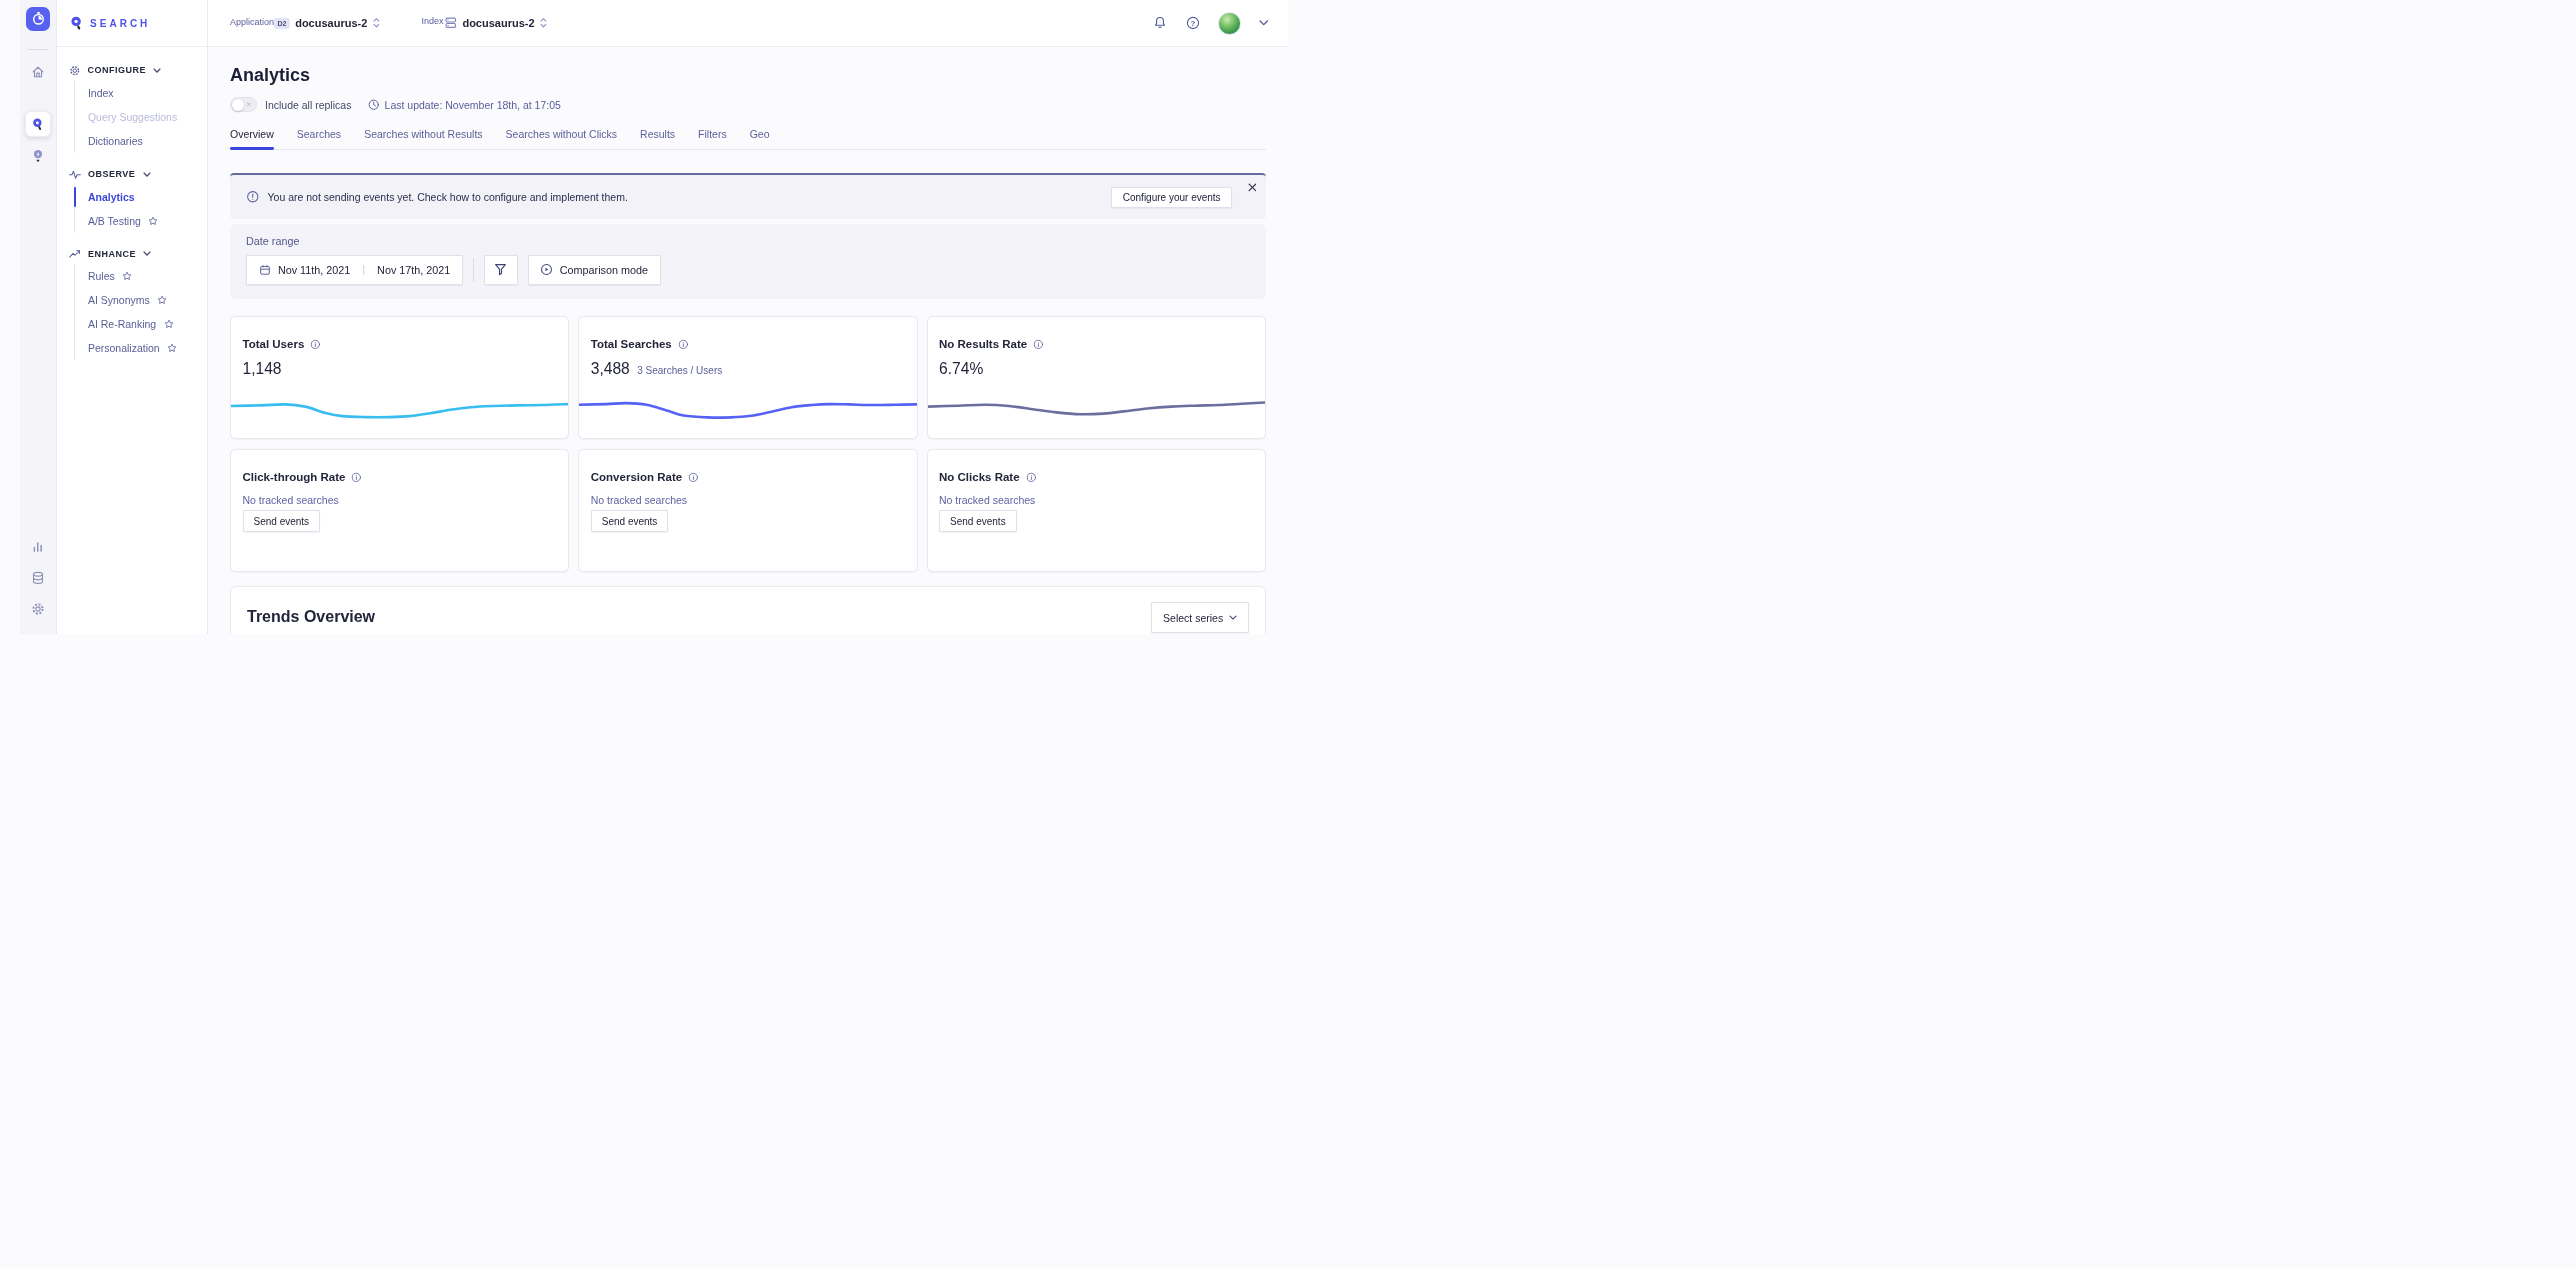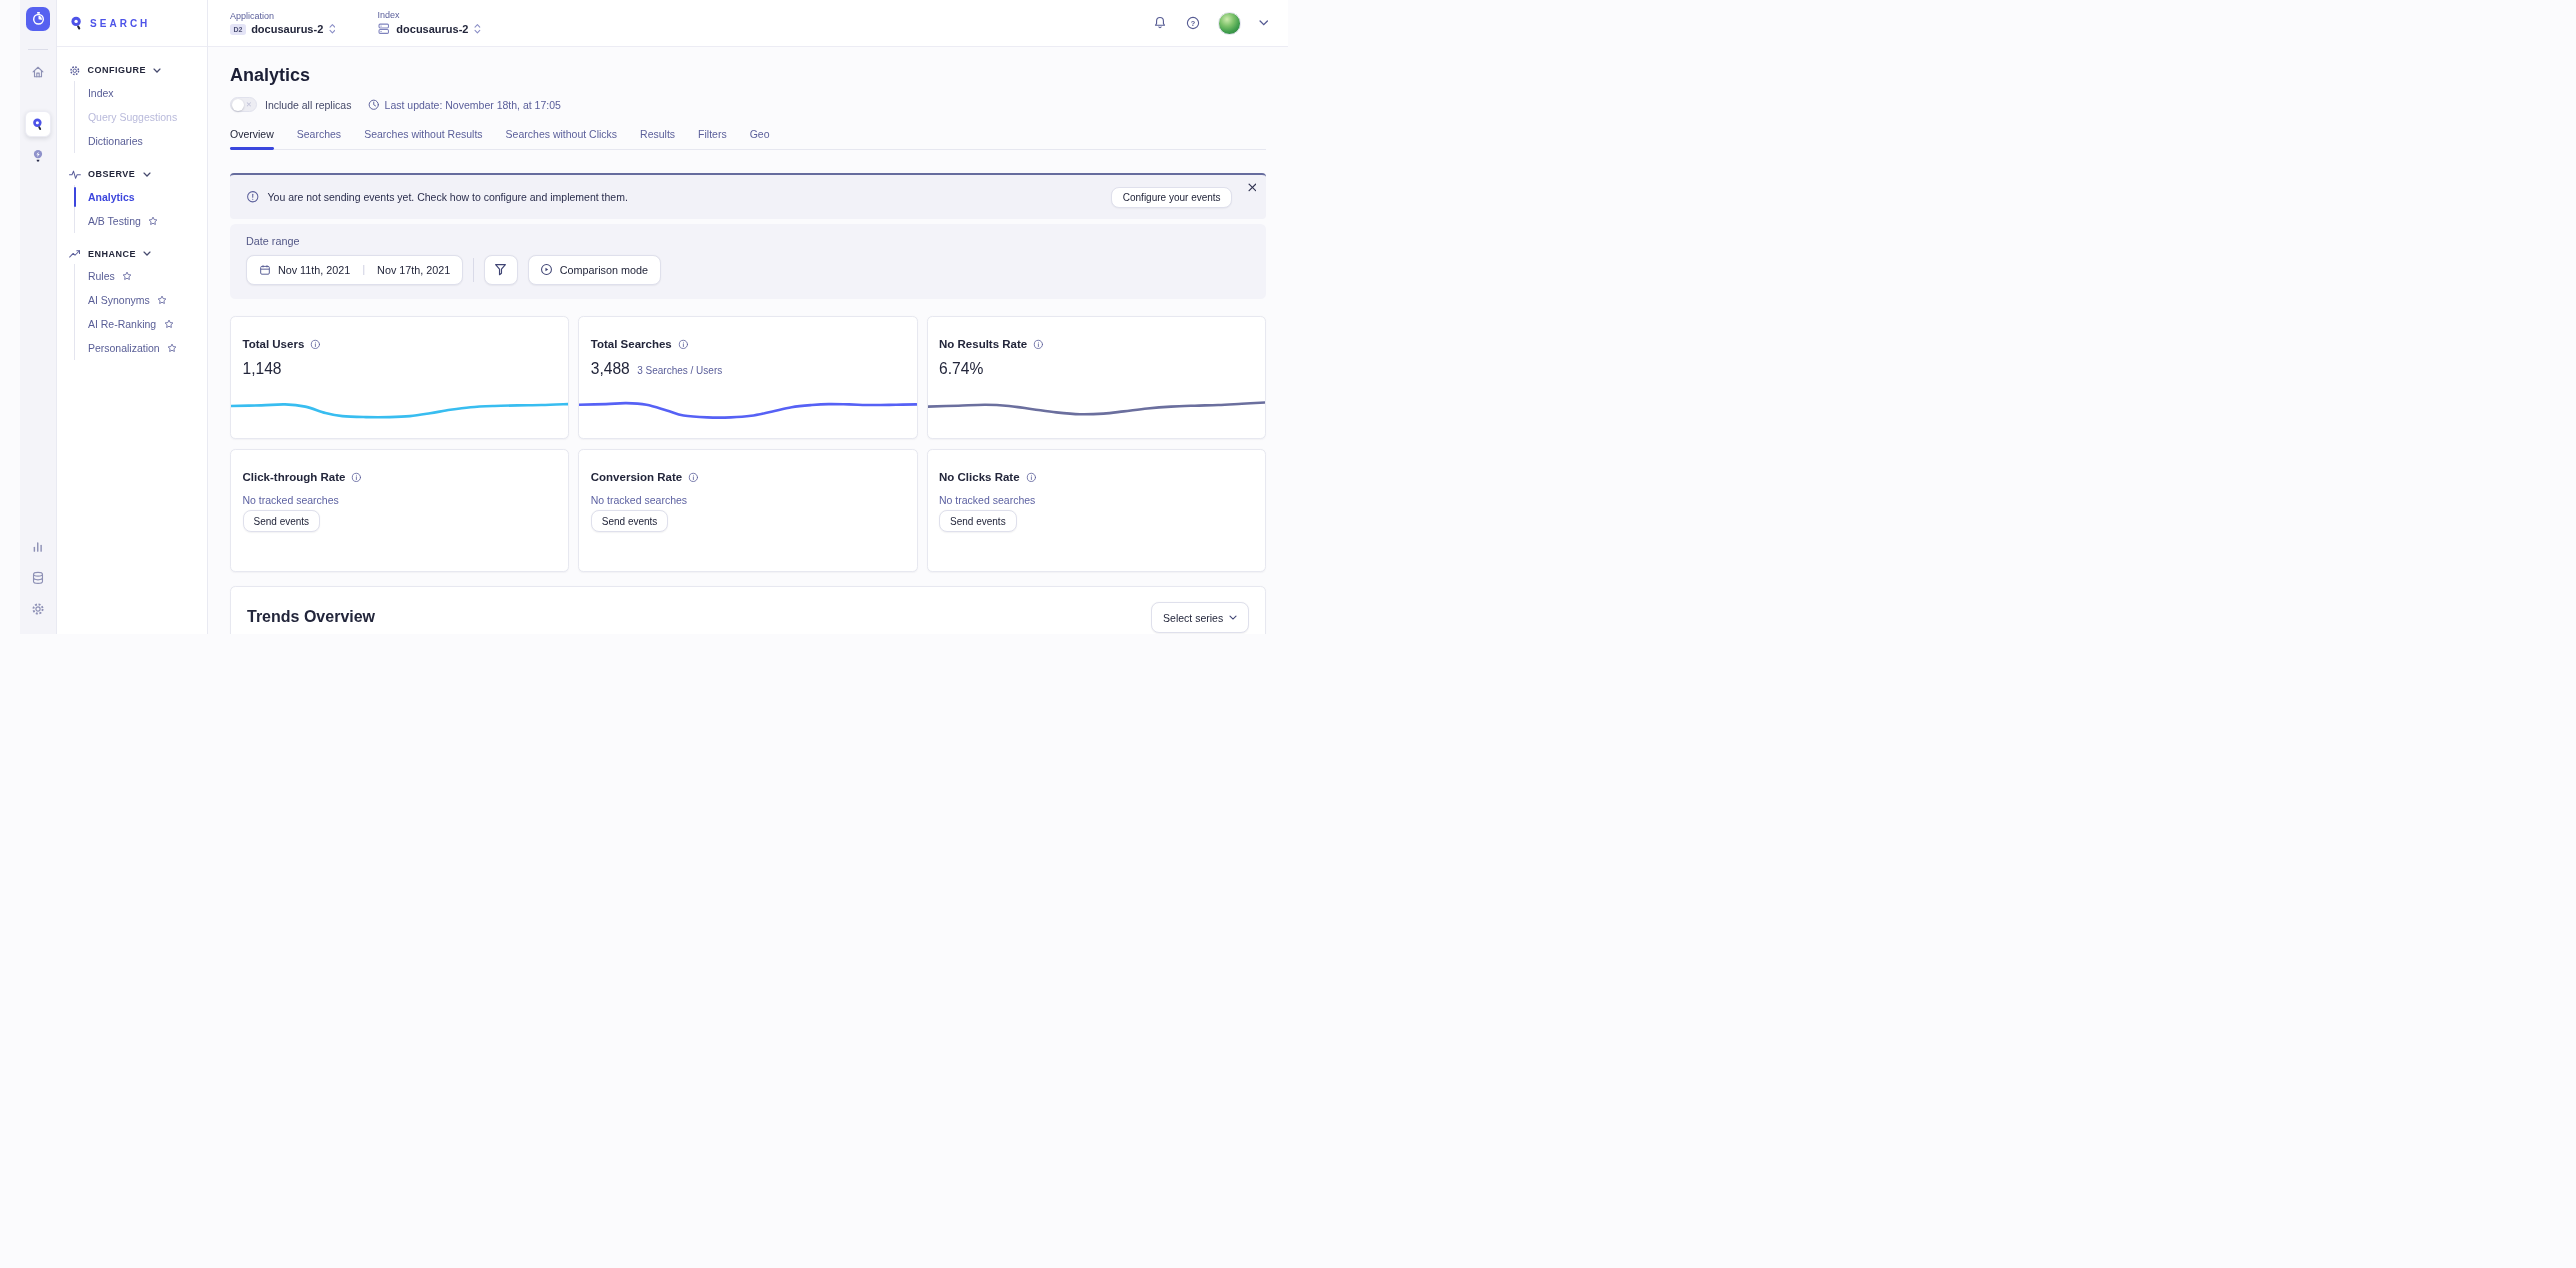--- a/index.html
+++ b/index.html
@@ -38,21 +38,21 @@
   .nav-item.disabled{color:#b9badb;}
   .nav-item.active{color:#3c46dd;font-weight:bold;}
   .nav-item.active::before{content:"";position:absolute;left:-13.5px;top:2px;bottom:2px;
     width:1.7px;background:#3c46dd;border-radius:1.4px;}
   .nav-star{margin-left:7.4px;display:inline-flex;}
 
   
   .main{flex:1;position:relative;background:#fbfbfd;}
   .topbar{height:47px;background:#fff;border-bottom:0.7px solid #ececf4;display:flex;
     align-items:center;padding:0 20px 0 22px;}
-  .selector{display:flex;flex-direction:column;justify-content:center;margin-right:42px;}
+  .selector{display:flex;flex-direction:row;justify-content:center;margin-right:42px;text-align:right;}
   .selector-label{font-size:9px;color:#5a5e9a;margin-bottom:2px;}
   .selector-value{display:flex;align-items:center;gap:5.4px;cursor:pointer;}
   .app-badge{background:#e4e4f6;color:#4c4f74;font-size:7px;font-weight:bold;
     border-radius:2.7px;padding:2px 3.4px;line-height:1;}
   .selector-name{font-size:11px;font-weight:bold;color:#23263b;}
   .top-right{margin-left:auto;display:flex;align-items:center;gap:17.6px;}
   .top-ic{width:15px;height:15px;display:flex;align-items:center;justify-content:center;cursor:pointer;}
   .avatar{width:23px;height:23px;border-radius:50%;cursor:pointer;
     background:radial-gradient(circle at 38% 30%,#cdebae 0%,#7cc26a 35%,#3f9d4c 65%,#2a7a3c 100%);
     border:0.7px solid #e2e3ee;}
@@ -70,21 +70,21 @@
 
   .tabs{margin-top:15.6px;display:flex;gap:23px;padding-bottom:9.5px;border-bottom:0.7px solid #e6e7f0;}
   .tab{font-size:10.5px;color:#5b5f9a;cursor:pointer;position:relative;white-space:nowrap;}
   .tab.active{color:#23263b;font-weight:500;}
   .tab.active::after{content:"";position:absolute;left:0;right:0;bottom:-10px;height:2.4px;
     background:#3a46dd;border-radius:1.4px;}
 
   .banner{margin-top:23px;height:46px;background:#f2f2f8;border-top:2.7px solid #666c9e;
     border-radius:4px;position:relative;display:flex;align-items:center;padding:0 16px;}
   .banner-msg{display:flex;align-items:center;gap:8px;font-size:10.5px;color:#2b2e4d;}
-  .btn{background:#fff;border:0.7px solid #dfe0ec;border-radius:8px;color:#23263b;cursor:pointer;
+  .btn{background:#fff;border:0.7px solid #dfe0ec;border-radius:1px;color:#23263b;cursor:pointer;
     box-shadow:0 0.7px 1.4px rgba(35,38,59,.06);display:inline-flex;align-items:center;justify-content:center;
     font-family:"Liberation Sans",sans-serif;}
   .banner-btn{margin-left:auto;margin-right:17.6px;height:21px;padding:0 10.8px;font-size:10px;}
   .banner-close{position:absolute;top:6px;right:8px;width:12px;height:12px;cursor:pointer;
     display:flex;align-items:center;justify-content:center;}
 
   .date-panel{margin-top:4.7px;background:#f3f3f9;border-radius:5.4px;padding:11.5px 16px 14px;}
   .date-label{font-size:10.8px;color:#545887;}
   .date-row{margin-top:7.4px;display:flex;align-items:center;}
   .date-btn{height:30px;padding:0 11.5px;gap:7.4px;font-size:10.8px;}

